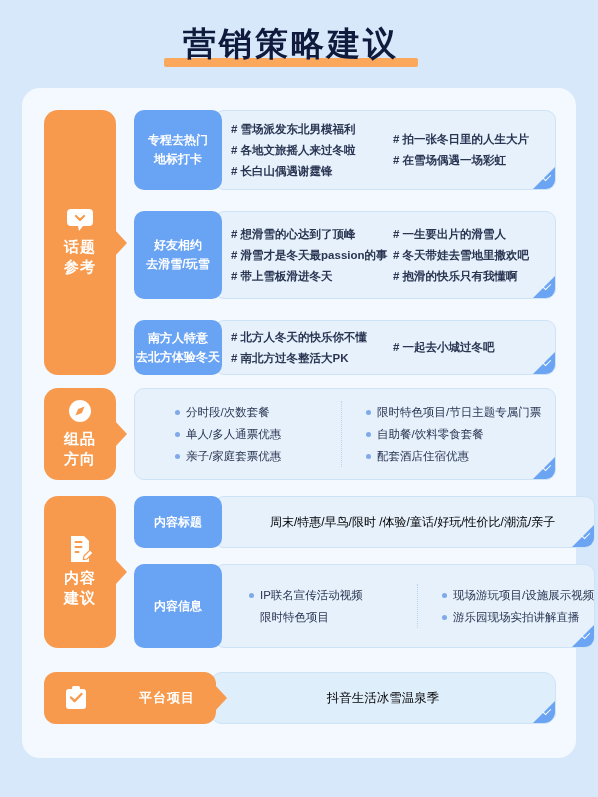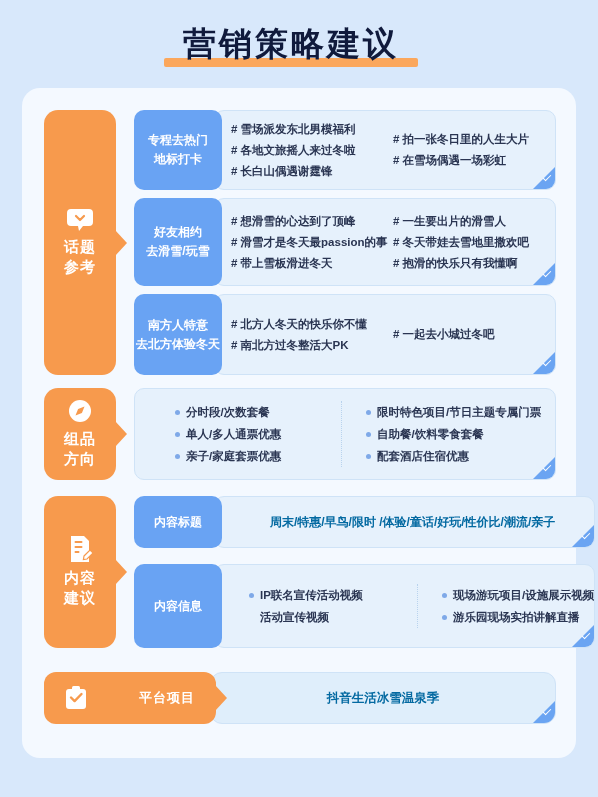--- a/index.html
+++ b/index.html
@@ -170,37 +170,37 @@
     white-space: nowrap;
   }
 
   .bullet {
     font-size: 11.5px;
     color: #2a3552;
     line-height: 22px;
     white-space: nowrap;
     position: relative;
     padding-left: 13px;
-    font-weight: 700;
+    font-weight: 400;
   }
   .bullet::before {
     content: "";
     position: absolute;
     left: 2px; top: 9px;
     width: 5px; height: 5px;
     border-radius: 50%;
     background: #7fa9e8;
   }
   .bullet.cont { padding-left: 13px; }
   .bullet.cont::before { display: none; }
 
   .plain {
     font-size: 12px;
-    color: #0369a1;
-    font-weight: 700;
+    color: #000000;
+    font-weight: 400;
     white-space: nowrap;
   }
 
   
   .bottom {
     position: absolute;
     left: 44px; top: 672px;
     width: 512px; height: 52px;
     display: flex;
     align-items: stretch;
@@ -303,21 +303,21 @@
               <div class="tagline"># 冬天带娃去雪地里撒欢吧</div>
               <div class="tagline"># 抱滑的快乐只有我懂啊</div>
             </div>
           </div>
           <div class="check-corner">
               <span class="tick"></span>
             </div>
         </div>
       </div>
 
-      <div class="row" style="height:81px;">
+      <div class="row" style="height:55px;">
         <div class="row-label">南方人特意<br>去北方体验冬天</div>
         <div class="panel">
           <div class="cols">
             <div class="col col-a">
               <div class="tagline"># 北方人冬天的快乐你不懂</div>
               <div class="tagline"># 南北方过冬整活大PK</div>
             </div>
             <div class="col col-b">
               <div class="tagline"># 一起去小城过冬吧</div>
             </div>
@@ -392,21 +392,21 @@
             </div>
         </div>
       </div>
 
       <div class="row" style="height:84px;">
         <div class="row-label">内容信息</div>
         <div class="panel">
           <div class="cols" style="padding-left:16px;">
             <div class="col col-a" style="flex:0 0 170px;">
               <div class="bullet">IP联名宣传活动视频</div>
-              <div class="bullet cont">活动宣传视频</div>
+              <div class="bullet cont">限时特色项目</div>
             </div>
             <div class="col col-b dotted-left">
               <div class="bullet">现场游玩项目/设施展示视频</div>
               <div class="bullet">游乐园现场实拍讲解直播</div>
             </div>
           </div>
           <div class="check-corner">
               <span class="tick"></span>
             </div>
         </div>

